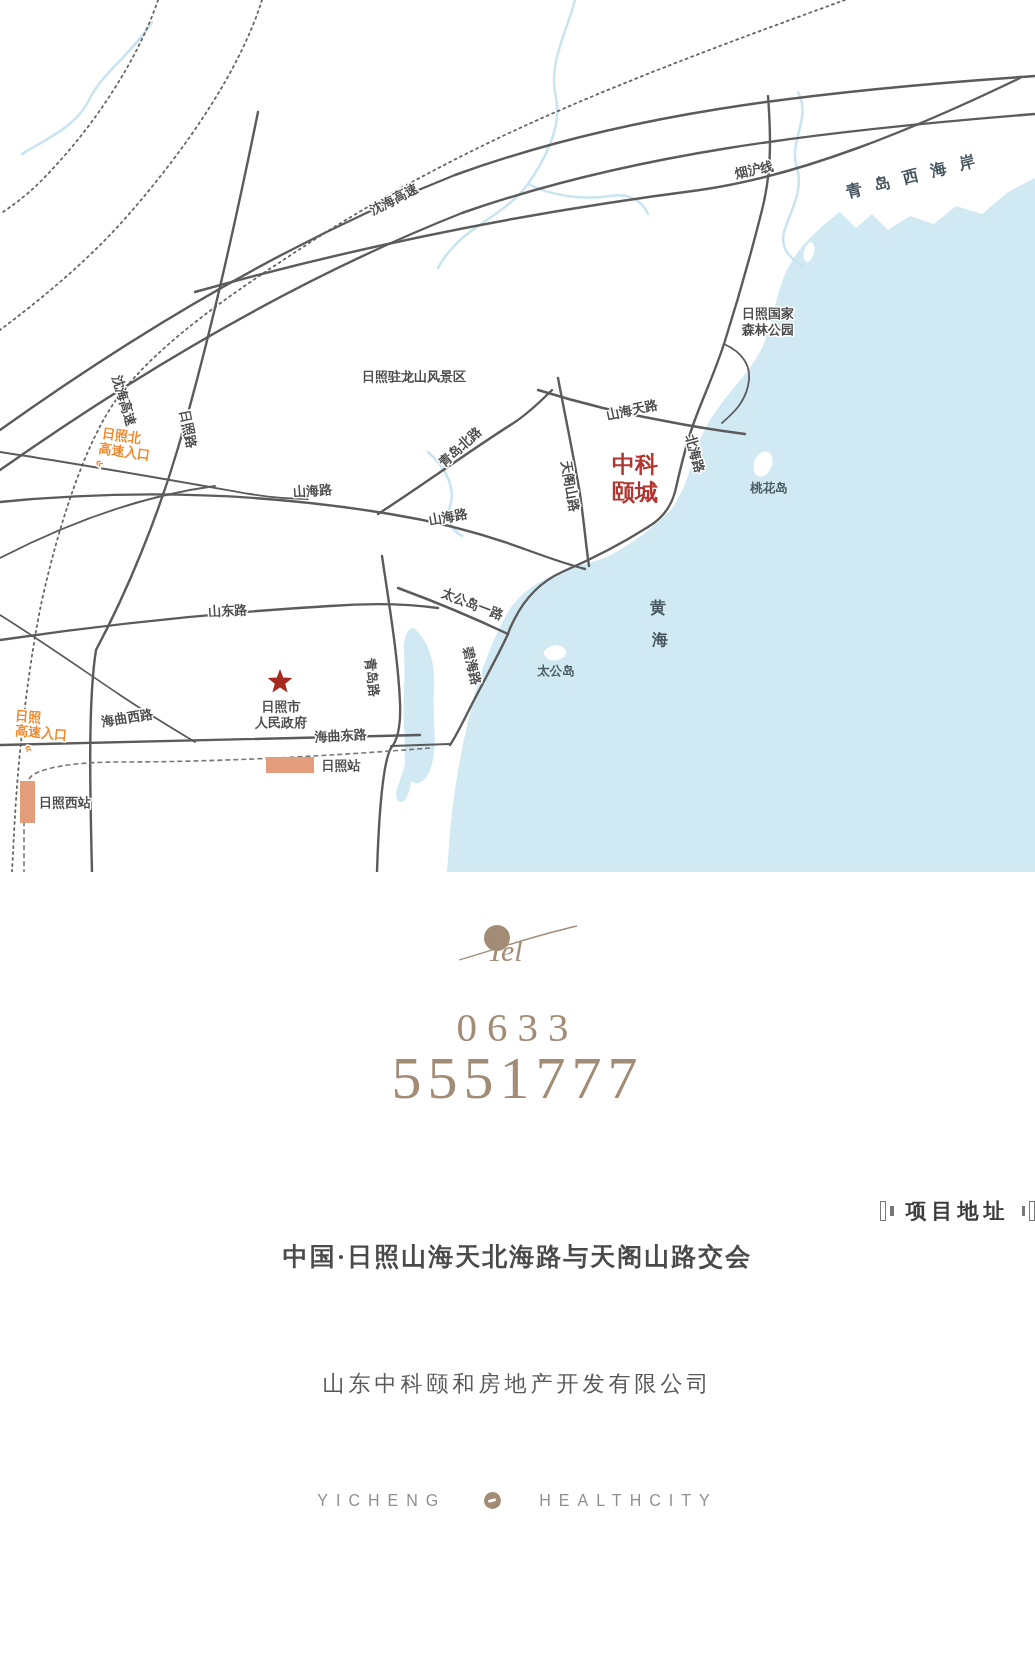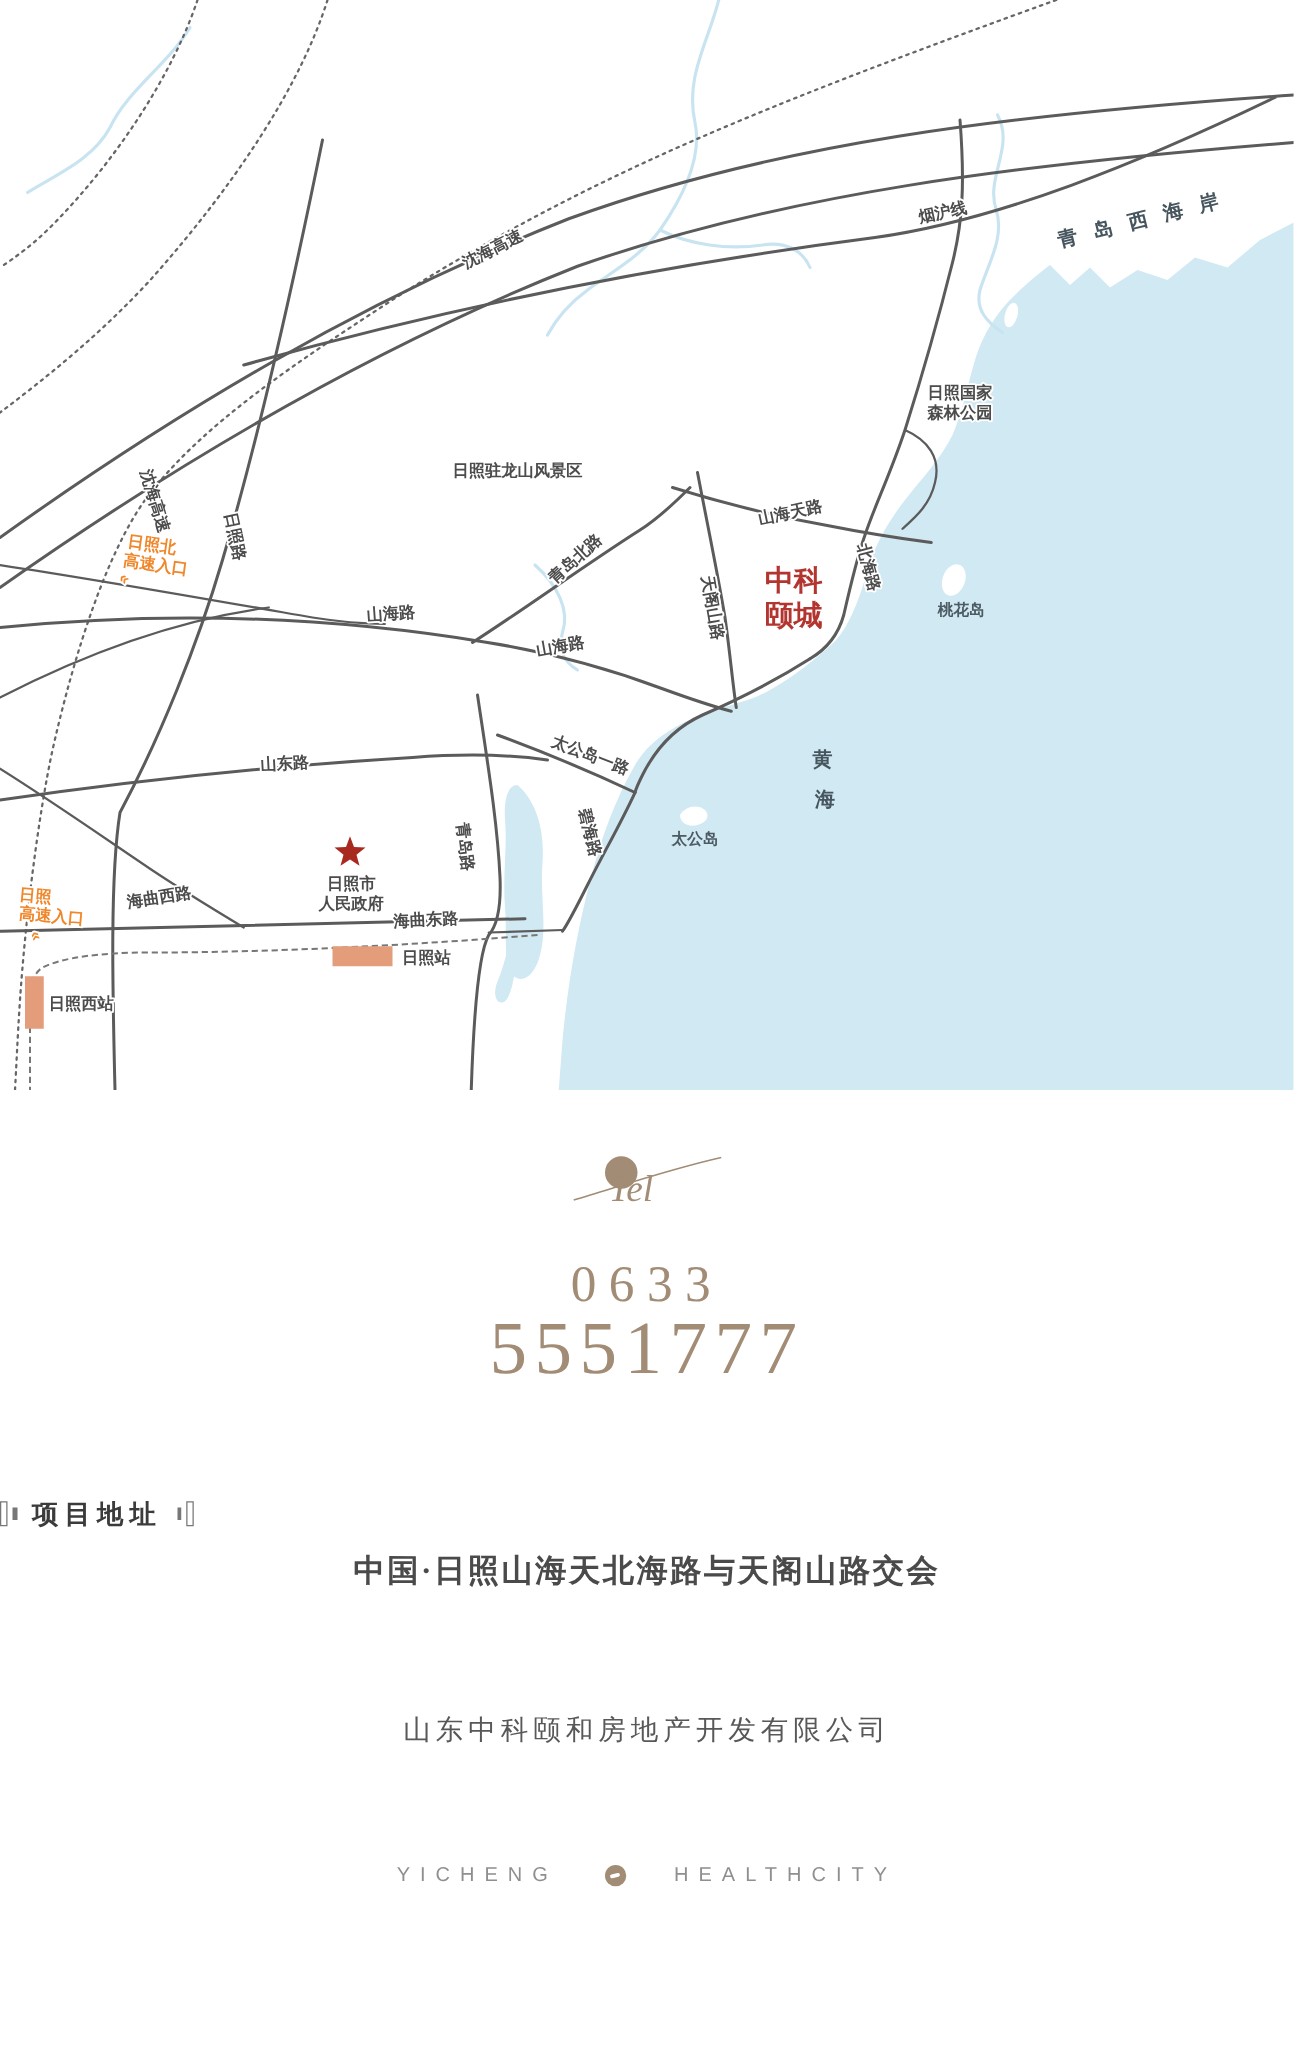--- a/index.html
+++ b/index.html
@@ -34,21 +34,21 @@
            fill:var(--project-red);paint-order:stroke;stroke:#ffffff;stroke-width:4px;text-anchor:middle;}
   
   .centered{position:absolute;left:0;right:0;text-align:center;}
   #tel-ornament{top:916px;height:56px;text-decoration:underline;}
   #area-code{top:1003px;font-family:"Liberation Serif",serif;font-size:41px;color:var(--taupe);
              letter-spacing:10px;}
   #phone-number{top:1044px;font-family:"Liberation Serif",serif;font-size:60px;font-weight:400;
              color:var(--taupe);letter-spacing:6px;}
   .section-heading{font-family:"Liberation Serif",serif;font-size:21px;font-weight:700;
              color:var(--heading);letter-spacing:5px;display:flex;align-items:center;
-             justify-content:flex-start;gap:12px;}
+             justify-content:flex-end;gap:12px;}
   #address-heading{top:1197px;}
   #address-value{top:1240px;font-family:"Liberation Serif",serif;font-size:25px;font-weight:700;
              color:var(--textgray);letter-spacing:2px;}
   #developer-heading{top:1327px;}
   #developer-value{top:1369px;font-family:"Liberation Sans",sans-serif;font-size:22px;
              color:#585858;letter-spacing:4px;}
   #footer{top:1492px;display:flex;justify-content:center;gap:38px;
              font-family:"Liberation Sans",sans-serif;font-size:16px;color:var(--footergray);
              letter-spacing:8px;}
   .orn{display:inline-flex;align-items:center;gap:4px;}

